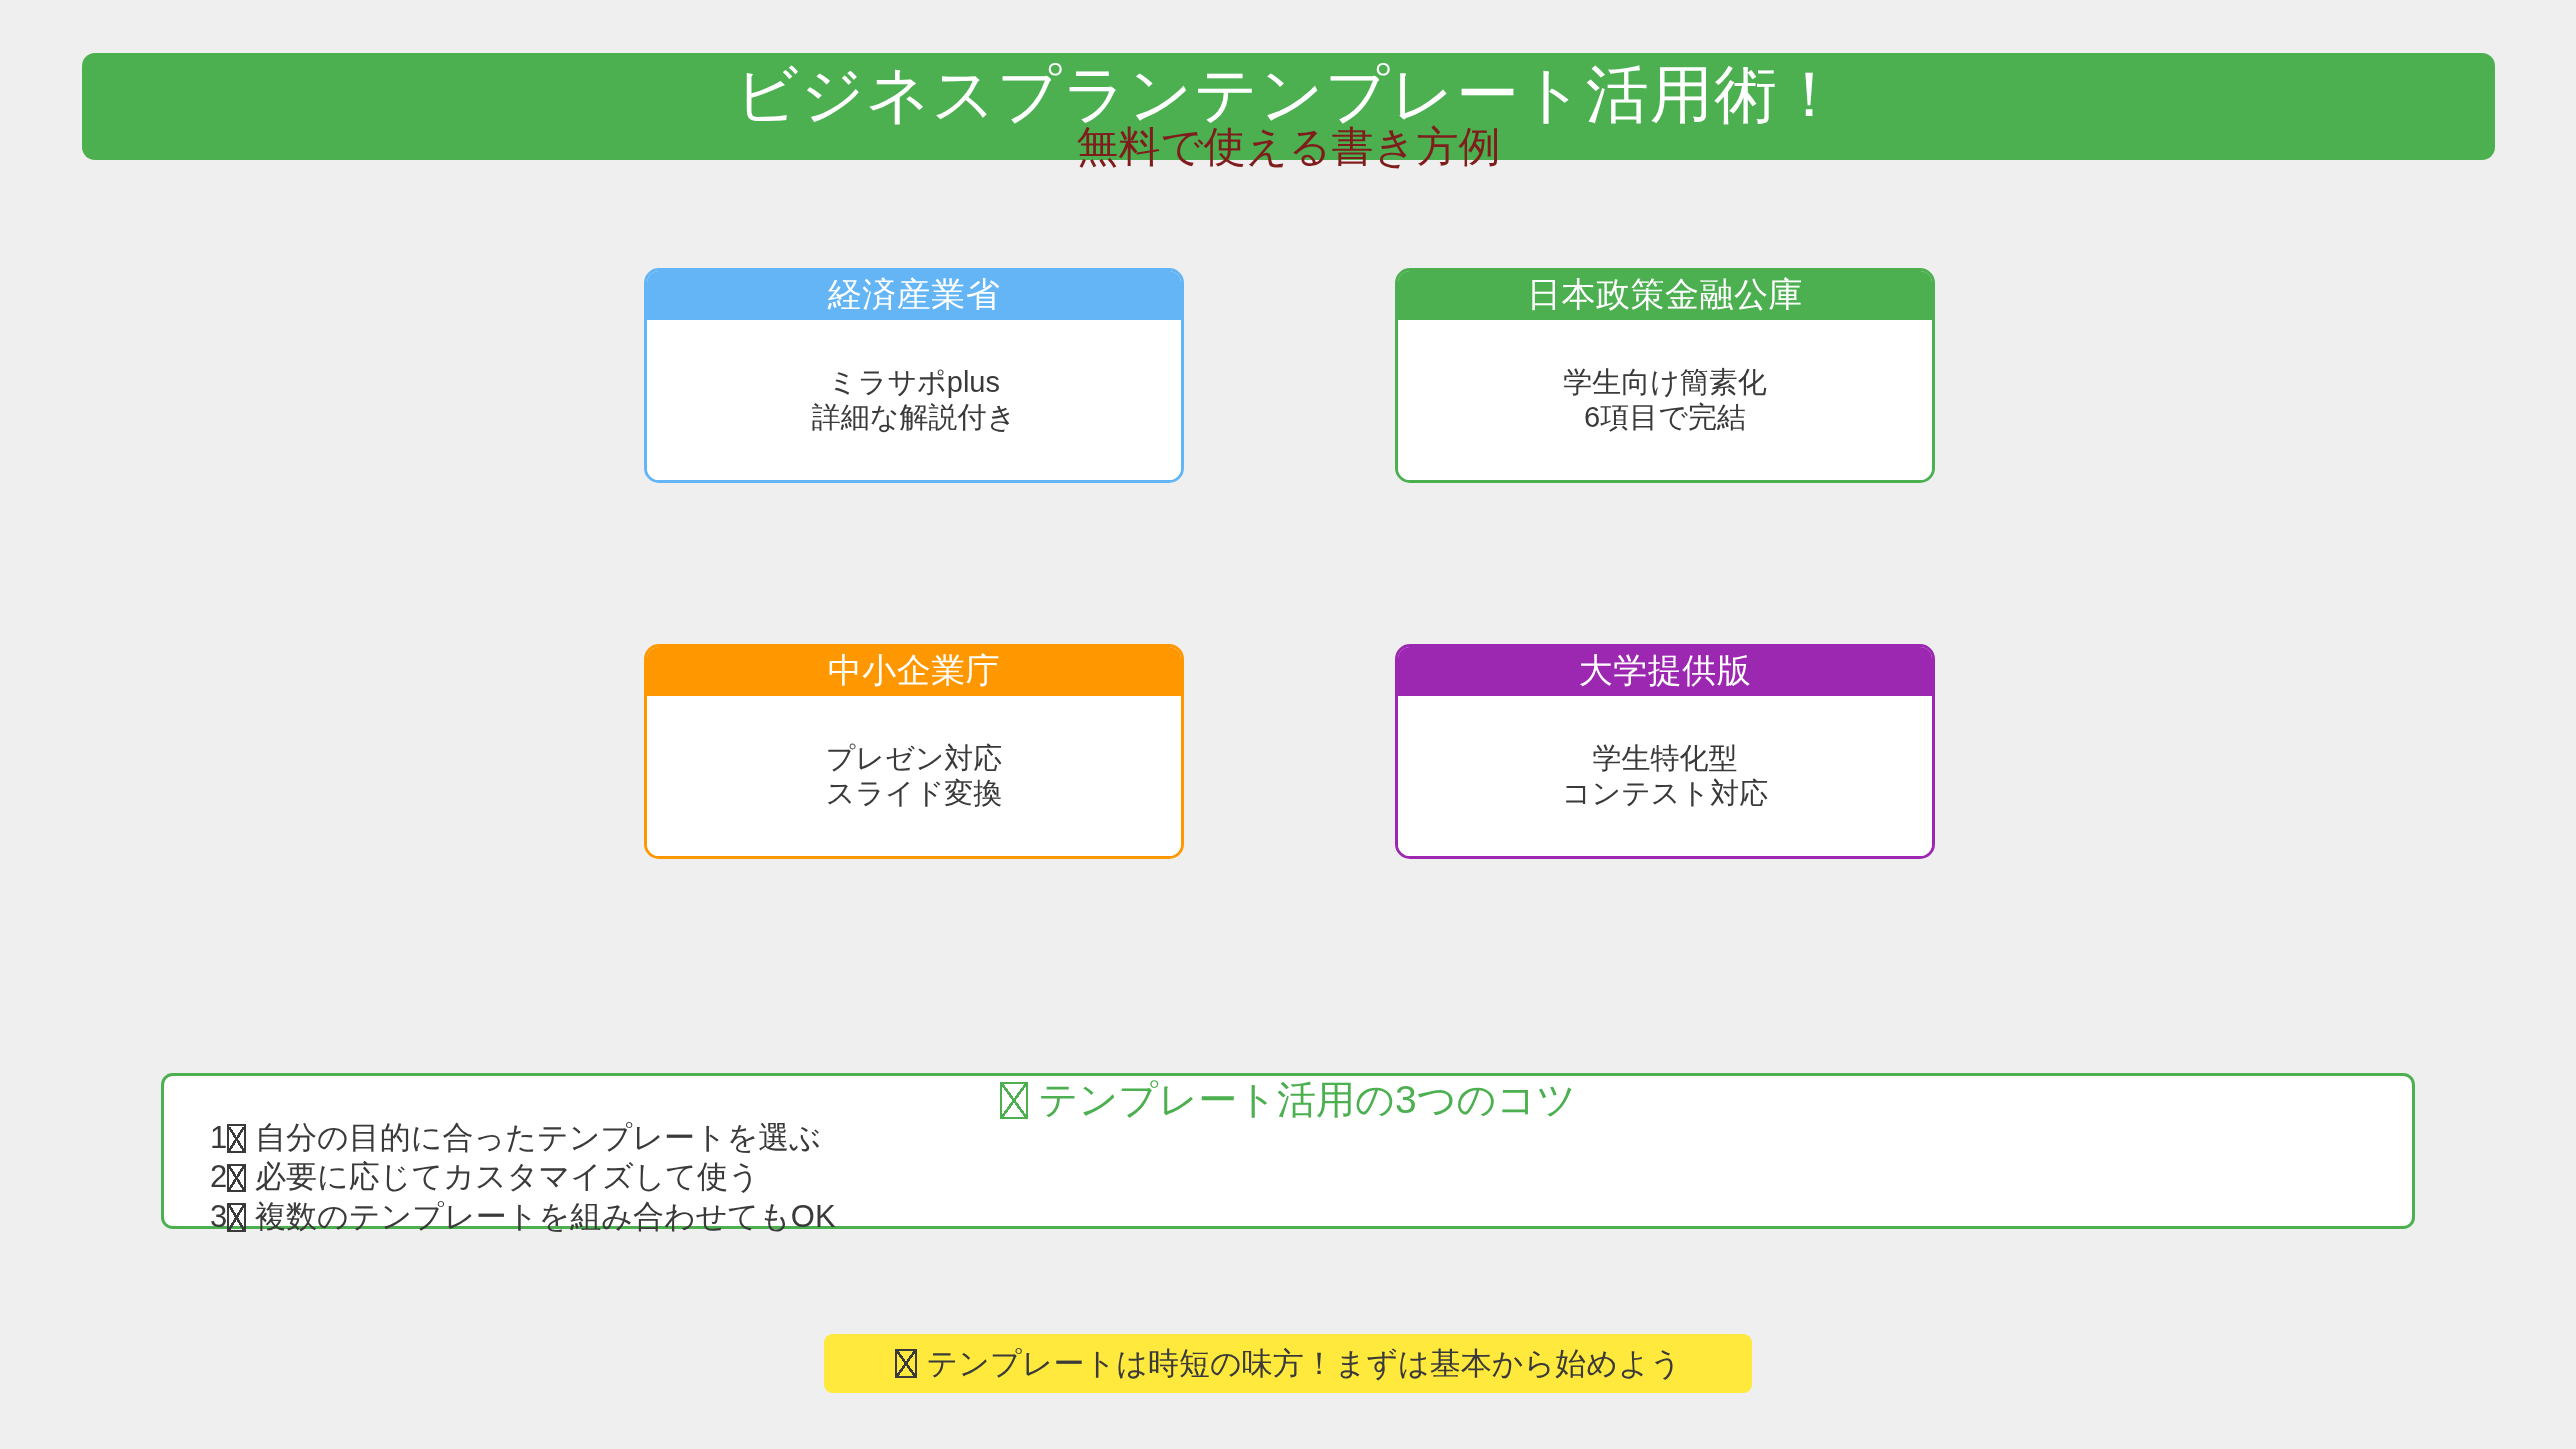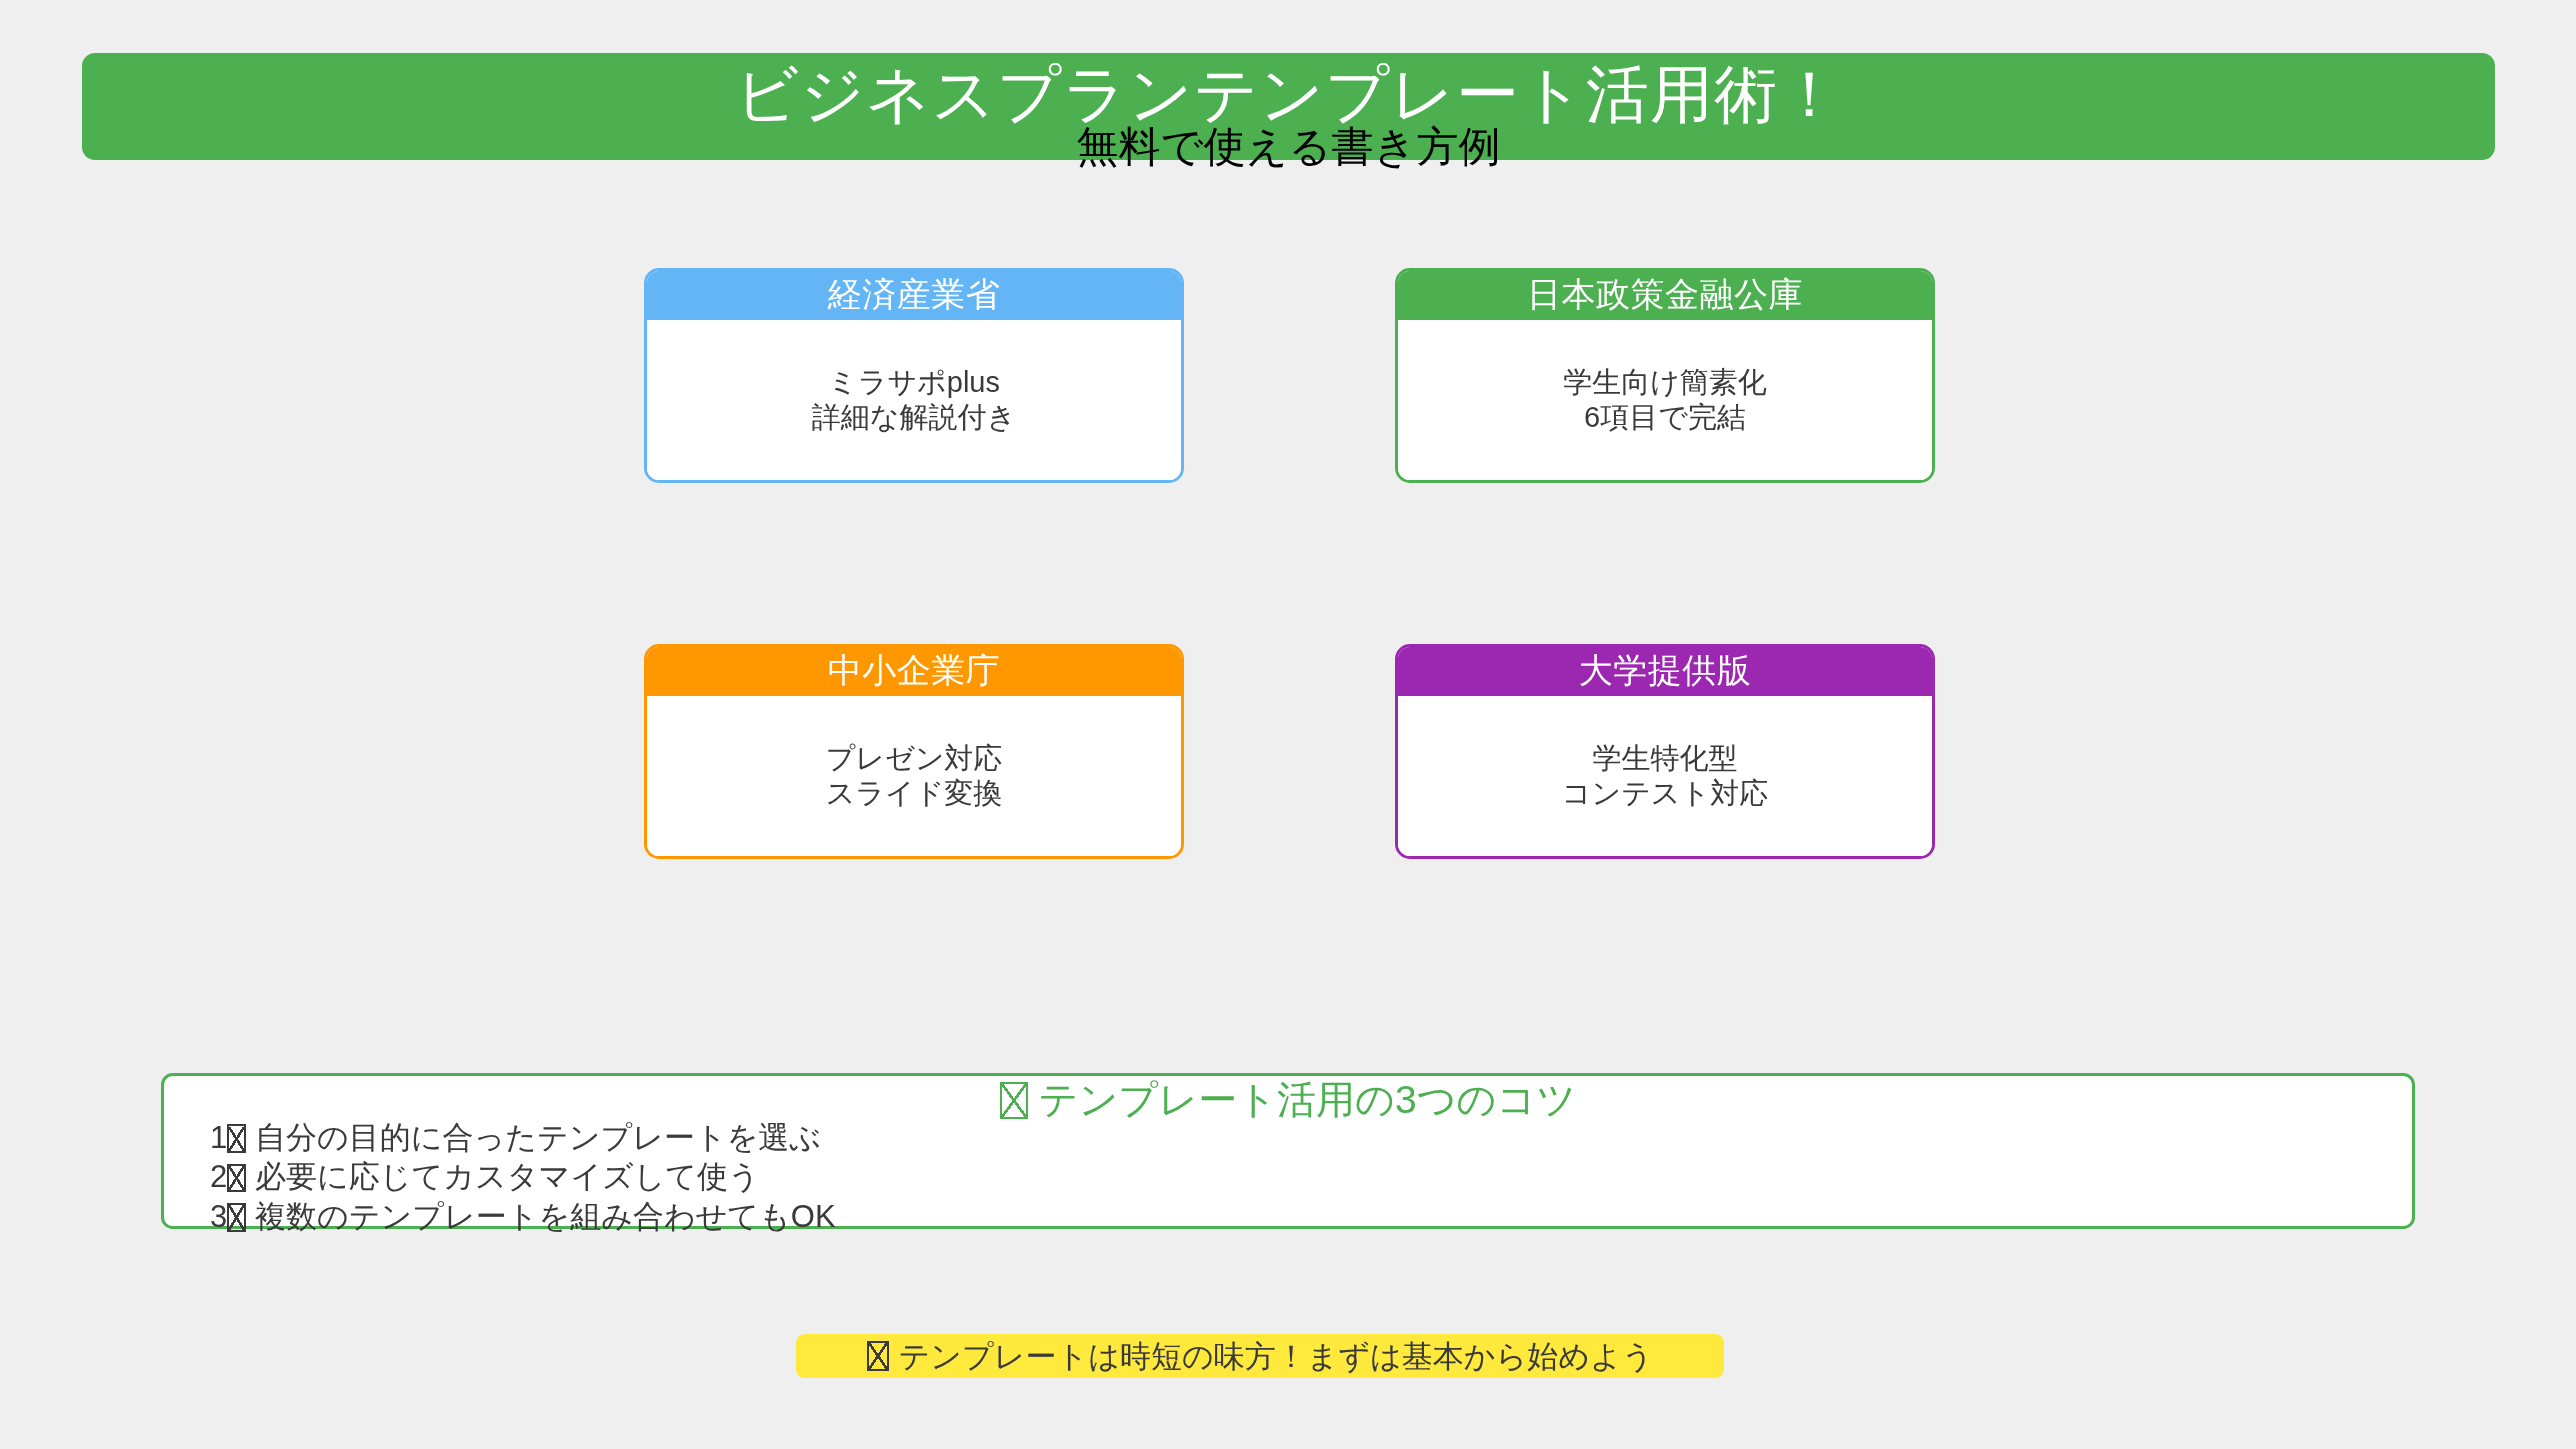--- a/index.html
+++ b/index.html
@@ -40,21 +40,21 @@
     font-weight: 400;
     letter-spacing: 1.1px;
     white-space: nowrap;
   }
   .header-subtitle {
     position: absolute;
     left: 0;
     top: 125px;
     width: 2413px;
     text-align: center;
-    color: #000000;
+    color: #7f1d1d;
     font-size: 42px;
     line-height: 1.05;
     font-weight: 400;
     white-space: nowrap;
     z-index: 3;
   }
 
   
   .card-grid {
     position: absolute;
@@ -166,24 +166,24 @@
     background:
       linear-gradient(to bottom right, transparent calc(50% - 1.3px), currentColor calc(50% - 1.3px), currentColor calc(50% + 1.3px), transparent calc(50% + 1.3px)),
       linear-gradient(to bottom left, transparent calc(50% - 1.3px), currentColor calc(50% - 1.3px), currentColor calc(50% + 1.3px), transparent calc(50% + 1.3px));
     margin: 2.1px;
   }
   .tofu-sm { width: 0.62em; height: 0.92em; }
 
   
   .footer-badge {
     position: absolute;
-    left: 796px;
+    left: 824px;
     top: 1334px;
     width: 928px;
-    height: 44px;
+    height: 59px;
     background: #ffe93d;
     border-radius: 8.6px;
     display: flex;
     align-items: center;
     justify-content: center;
     gap: 9.7px;
     color: #3a3a3a;
     font-size: 31px;
     line-height: 1;
     white-space: nowrap;

